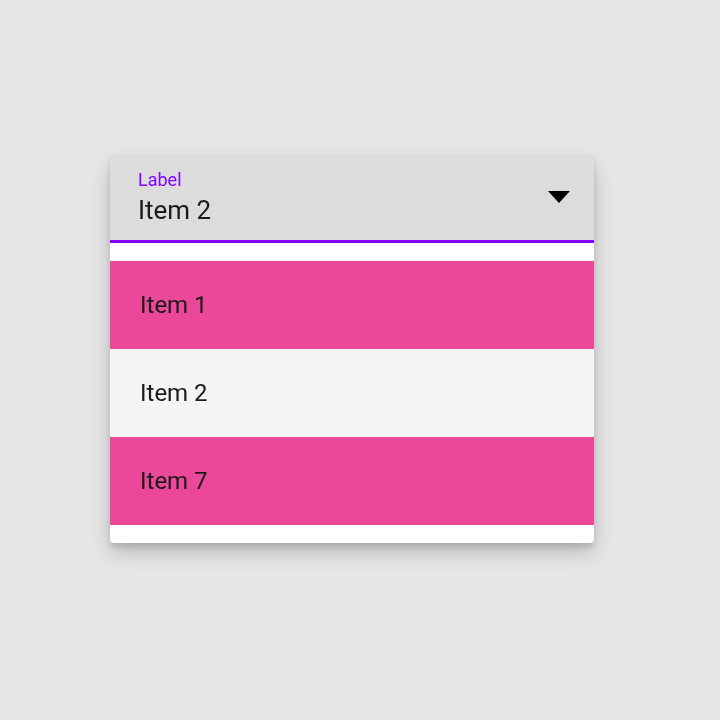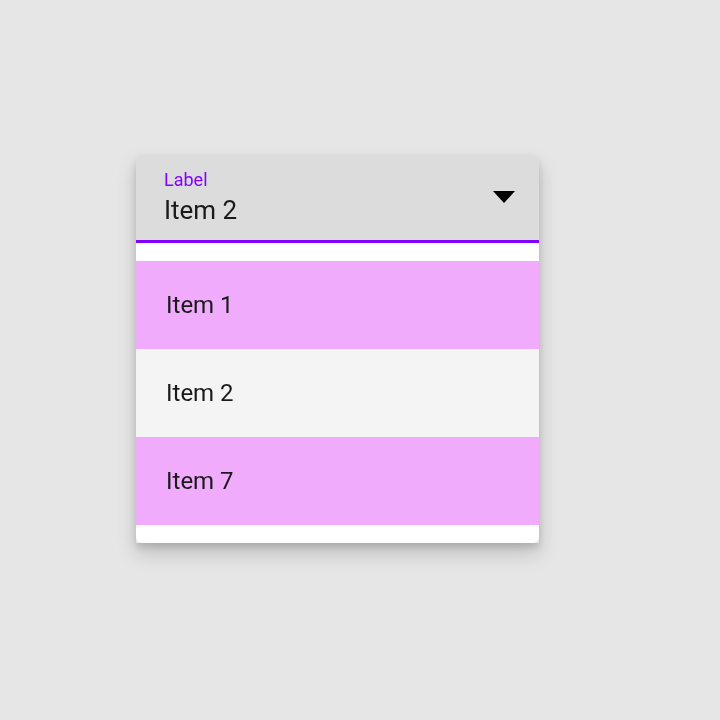--- a/index.html
+++ b/index.html
@@ -5,23 +5,23 @@
     * { box-sizing: border-box; margin: 0; padding: 0; }
     body {
       width: 720px;
       height: 720px;
       background: #e6e6e6;
       font-family: Roboto, "Helvetica Neue", Arial, sans-serif;
       position: relative;
     }
     .dropdown {
       position: absolute;
-      left: 136px;
+      left: 110px;
       top: 155px;
-      width: 403px;
+      width: 484px;
       border-radius: 6px 6px 0 0;
       box-shadow: 0 10px 20px rgba(0,0,0,0.18), 0 4px 6px rgba(0,0,0,0.12);
       overflow: visible;
     }
     .dropdown-header {
       background: #dcdcdc;
       border-radius: 6px 6px 0 0;
       padding: 14px 20px 14px 28px;
       border-bottom: 3px solid #8400ff;
       position: relative;
@@ -53,21 +53,21 @@
     }
     .dropdown-menu-inner {
       padding-top: 18px;
       padding-bottom: 18px;
     }
     .dropdown-item {
       padding: 30px 30px;
       font-size: 24px;
       color: #1a1a1a;
       cursor: pointer;
-      background: #f0abfc;
+      background: #ec4899;
     }
     .dropdown-item.selected {
       background: #f4f4f4;
     }
   </style>
 </head>
 <body>
 
 <div class="dropdown">
   <div class="dropdown-header">

